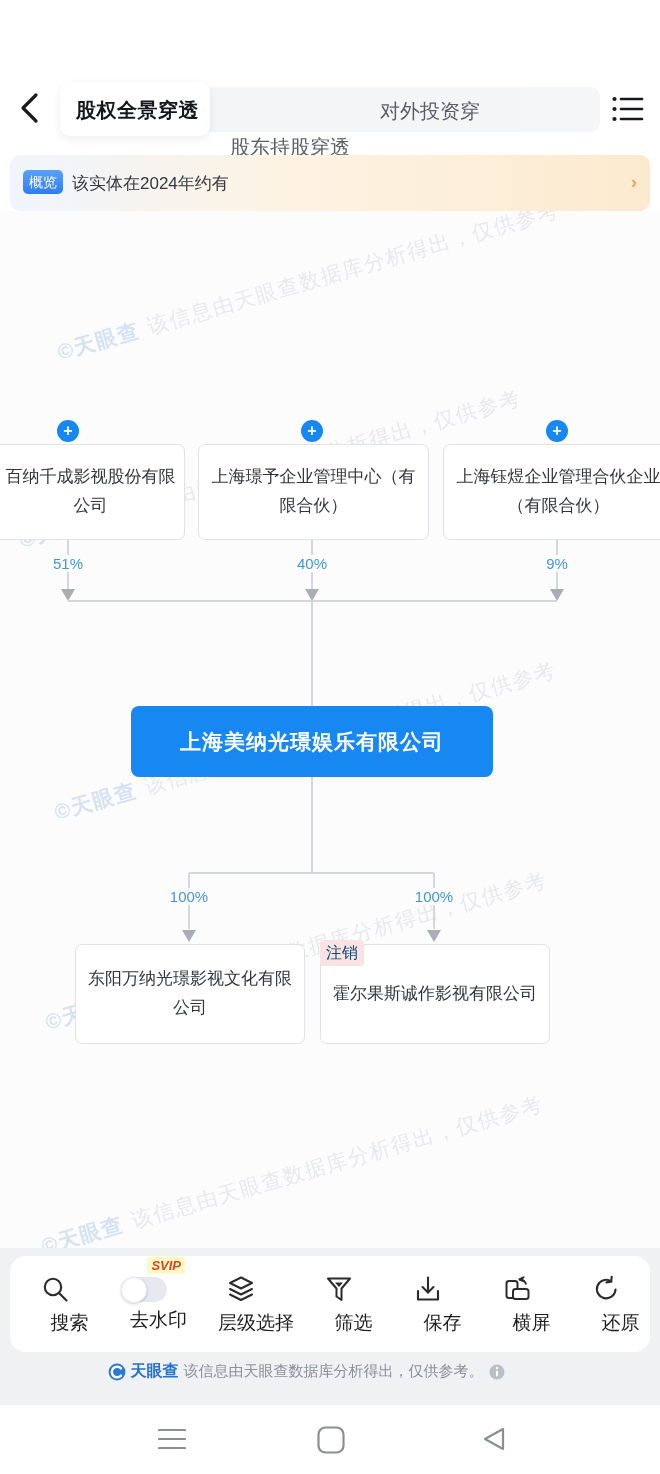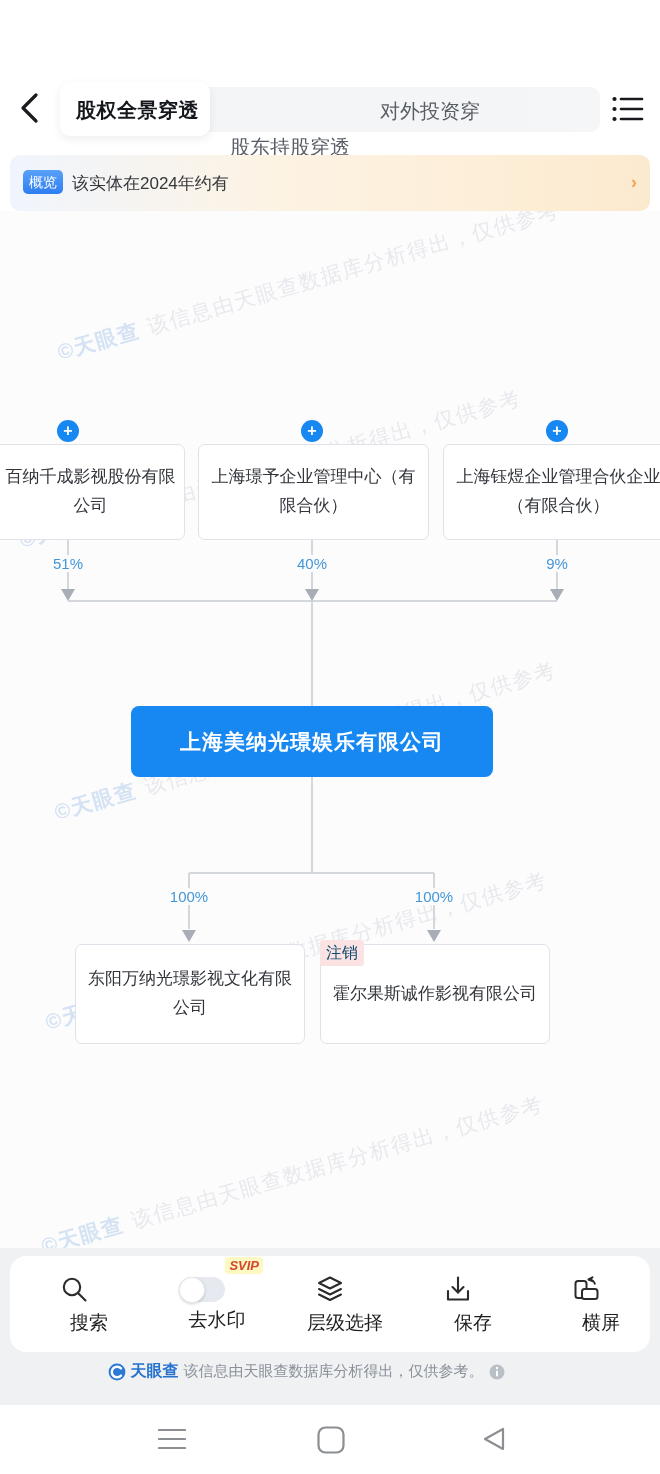--- a/index.html
+++ b/index.html
@@ -216,20 +216,31 @@
               <g fill="none" stroke="#2b2b2b" stroke-width="2" stroke-linecap="round" stroke-linejoin="round">
                 <path d="M15,3.5 L26,9 L15,14.5 L4,9 Z"></path>
                 <path d="M4,15 L15,20.5 L26,15"></path>
                 <path d="M4,20.5 L15,26 L26,20.5"></path>
               </g>
             </svg>
         </div>
         <div class="tool-label">层级选择</div>
       </div>
 
+      <div class="tool-item">
+        <div class="tool-icon">
+          <svg width="30" height="30" viewBox="0 0 30 30">
+              <g fill="none" stroke="#2b2b2b" stroke-width="2" stroke-linejoin="round">
+                <path d="M4,4.5 L26,4.5 L17.5,14.5 L17.5,26 L12.5,22.5 L12.5,14.5 Z"></path>
+                <path d="M11,8.5 L19,8.5 L15,13 Z" fill="#2b2b2b" stroke="none"></path>
+              </g>
+            </svg>
+        </div>
+        <div class="tool-label">筛选</div>
+      </div>
 
       <div class="tool-item">
         <div class="tool-icon">
           <svg width="30" height="30" viewBox="0 0 30 30">
               <g fill="none" stroke="#2b2b2b" stroke-width="2.1" stroke-linecap="round" stroke-linejoin="round">
                 <path d="M5,17 L5,25.5 L25,25.5 L25,17"></path>
                 <line x1="15" y1="3.5" x2="15" y2="18.5"></line>
                 <polyline points="9.5,13 15,18.5 20.5,13"></polyline>
               </g>
             </svg>
@@ -244,20 +255,31 @@
                 <rect x="4.5" y="7" width="11" height="17" rx="2.5"></rect>
                 <path d="M17.5,5.5 A6,6 0 0 1 24,10.5"></path>
                 <path d="M17.5,5.5 l4,-2.2 M17.5,5.5 l4.4,1.8" stroke-linecap="round"></path>
                 <rect x="11" y="15" width="15.5" height="10" rx="2.5" fill="#ffffff"></rect>
               </g>
             </svg>
         </div>
         <div class="tool-label">横屏</div>
       </div>
 
+      <div class="tool-item">
+        <div class="tool-icon">
+          <svg width="30" height="30" viewBox="0 0 30 30">
+              <g fill="none" stroke="#2b2b2b" stroke-width="2.1" stroke-linecap="round">
+                <path d="M20.2,7.2 A9.3,9.3 0 1 0 24.5,15.5"></path>
+                <polyline points="20.7,2.8 20.2,7.6 15.5,8.4"></polyline>
+              </g>
+            </svg>
+        </div>
+        <div class="tool-label">还原</div>
+      </div>
     </div>
 
     <div class="footer-row">
       <svg width="18" height="18" viewBox="0 0 18 18">
           <circle cx="9" cy="9" r="8.4" fill="#2b79d5"></circle>
           <path d="M13,5.4 A5.3,5.3 0 1 0 13,12.6" fill="none" stroke="#ffffff" stroke-width="2.4" stroke-linecap="round"></path>
         </svg>
       <span class="footer-logo-text">天眼查</span>
       <span class="footer-text">该信息由天眼查数据库分析得出，仅供参考。</span>
       <svg width="16" height="16" viewBox="0 0 16 16">

